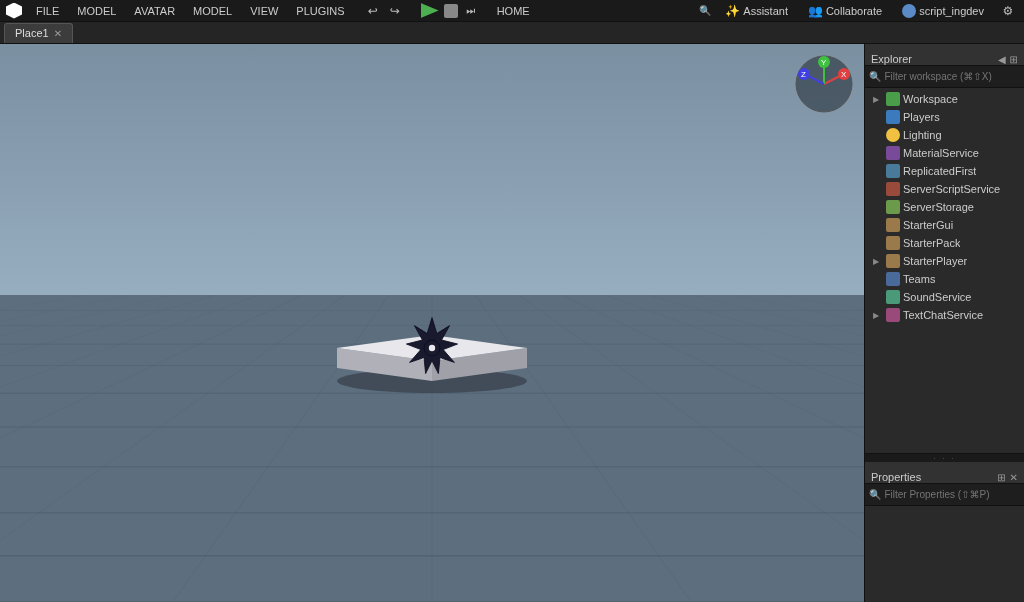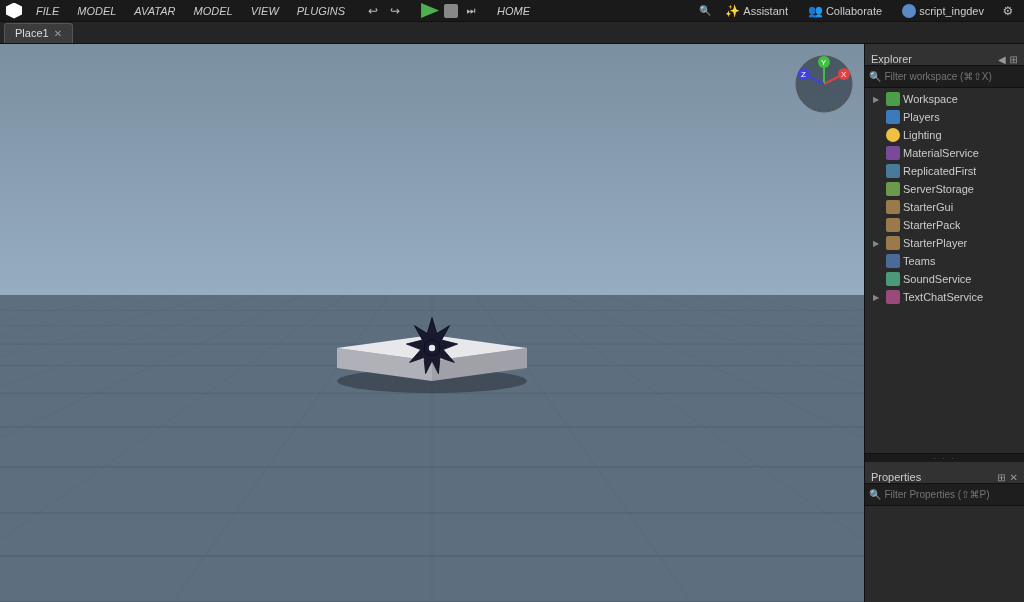--- a/index.html
+++ b/index.html
@@ -20,21 +20,20 @@
       background: #fff;
       clip-path: polygon(50% 0%, 100% 25%, 100% 75%, 50% 100%, 0% 75%, 0% 25%);
       flex-shrink: 0;
     }
     .menu-item {
       font-size: 11px;
       color: #ccc;
       cursor: pointer;
       padding: 0 4px;
       white-space: nowrap;
-      font-style: italic;
     }
     .menu-separator { flex: 1; }
     .menu-right {
       display: flex; align-items: center; gap: 8px;
     }
     .menu-right-item {
       font-size: 11px; color: #ccc; cursor: pointer; padding: 0 6px;
       display: flex; align-items: center; gap: 3px;
     }
     .play-btn {
@@ -430,20 +429,25 @@
           <span class="item-label">MaterialService</span>
         </div>
 
         <div class="tree-item">
           <span class="arrow"></span>
           <span class="item-icon icon-replicated"></span>
           <span class="item-label">ReplicatedFirst</span>
         </div>
 
 
+        <div class="tree-item">
+          <span class="arrow"></span>
+          <span class="item-icon icon-server"></span>
+          <span class="item-label">ServerScriptService</span>
+        </div>
 
         <div class="tree-item">
           <span class="arrow"></span>
           <span class="item-icon icon-storage"></span>
           <span class="item-label">ServerStorage</span>
         </div>
 
         <div class="tree-item">
           <span class="arrow"></span>
           <span class="item-icon icon-starter"></span>

